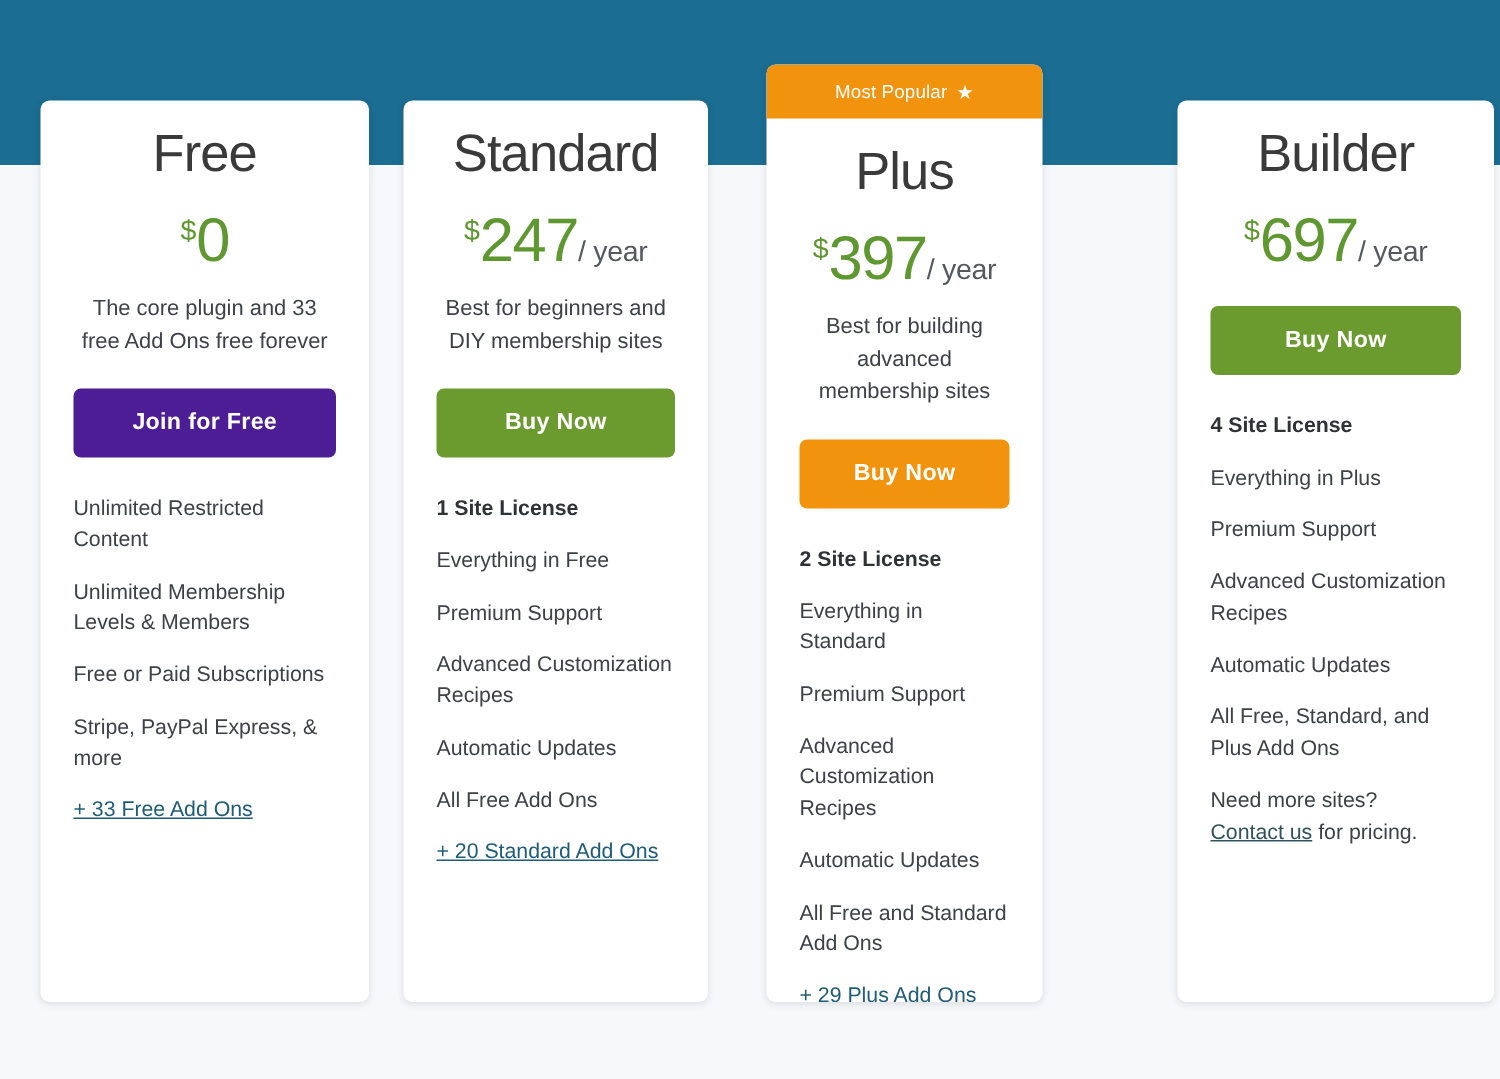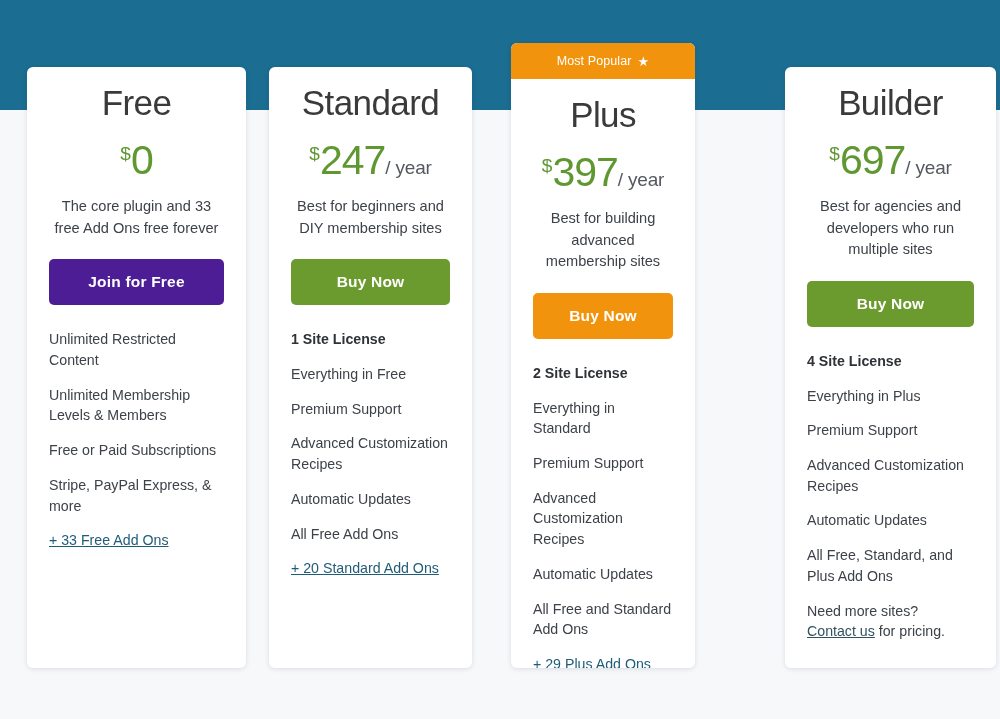--- a/index.html
+++ b/index.html
@@ -222,21 +222,20 @@
       </ul>
     </div>
   </div>
 
   <div class="card builder">
     <div class="card-body">
       <div class="plan-name">Builder</div>
       <div class="price-row">
         <span class="currency">$</span><span class="amount">697</span><span class="period">/ year</span>
       </div>
-      <div class="tagline">Best for agencies and developers who run multiple sites</div>
       <button class="cta green">Buy Now</button>
       <ul class="features">
         <li class="bold">4 Site License</li>
         <li>Everything in Plus</li>
         <li>Premium Support</li>
         <li>Advanced Customization Recipes</li>
         <li>Automatic Updates</li>
         <li>All Free, Standard, and Plus Add Ons</li>
         <li class="note-line"><span>Need more sites?</span><br><a class="inline-link">Contact us</a><span> for pricing.</span></li>
       </ul>

